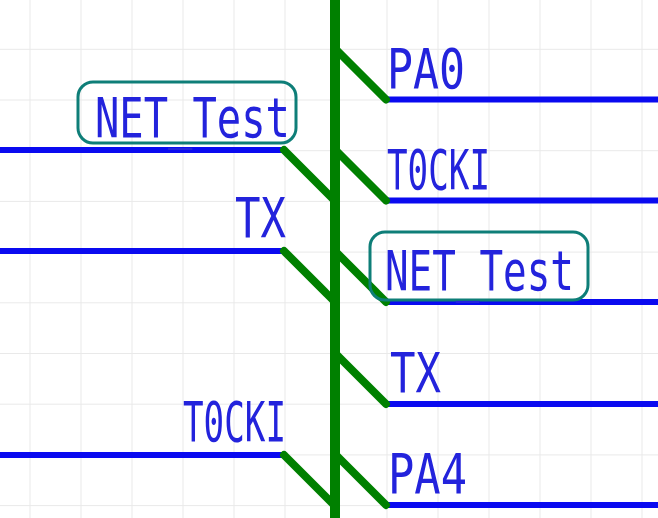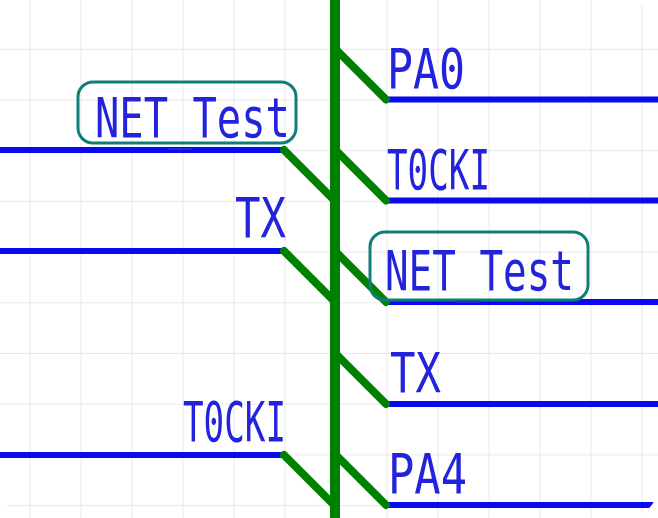--- a/index.html
+++ b/index.html
@@ -7,21 +7,20 @@
     padding: 0;
     background: #ffffff;
     font-family: "DejaVu Sans", "Liberation Sans", sans-serif;
   }
   .stage {
     position: relative;
     width: 658px;
     height: 518px;
     overflow: hidden;
     background: var(--background, #ffffff);
-    border-radius: 32px;
   }
   svg { display: block; }
 
   .wire {
     stroke: var(--wire, #0000f0);
     stroke-width: 6;
     stroke-linecap: butt;
   }
   .bus-entry {
     stroke: var(--bus, #008000);

